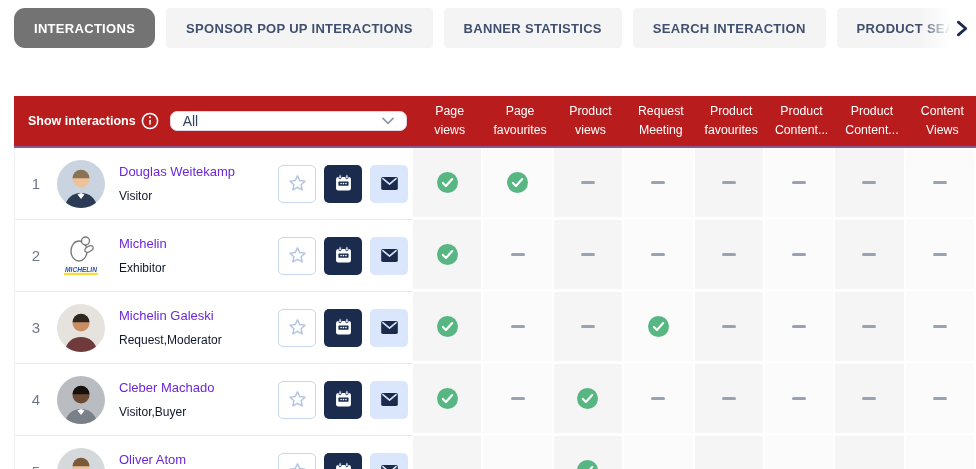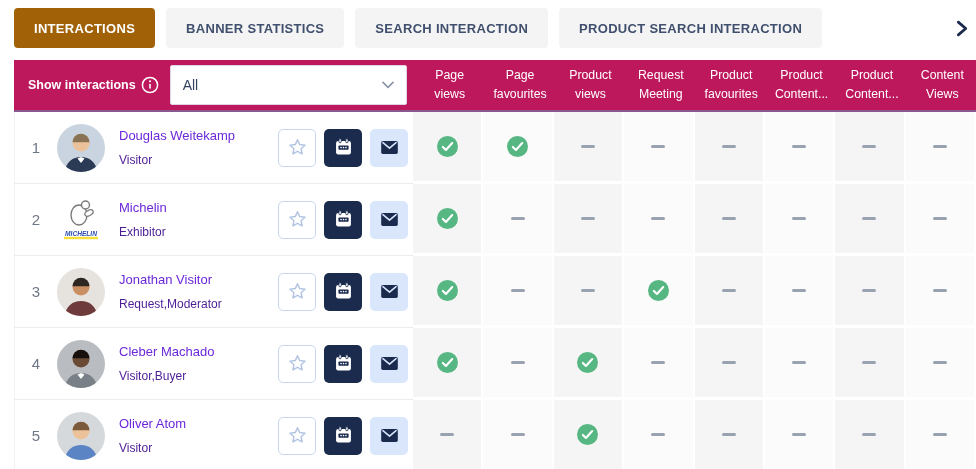--- a/index.html
+++ b/index.html
@@ -6,53 +6,53 @@
   html,body { width:976px; height:469px; overflow:hidden; background:#fff;
     font-family:"Liberation Sans", sans-serif; }
   .page { position:relative; width:976px; height:469px; background:#fff; }
 
   
   .tabbar { position:relative; display:flex; align-items:flex-start;
     padding:8px 0 0 14px; height:60px; white-space:nowrap; overflow:hidden; }
   .tab { display:inline-flex; align-items:center; height:40px; padding:0 20px;
     margin-right:11px; border-radius:4px; background:#f4f4f4; color:#3f4f6d;
     font-size:13px; font-weight:700; letter-spacing:.3px; cursor:pointer; flex:0 0 auto; }
-  .tab.active { background:#a16207; color:#fff; }
+  .tab.active { background:#737373; color:#fff;border-radius:11px; }
   .tab-overflow { position:absolute; right:0; top:8px; height:40px; width:56px;
     display:flex; align-items:center; justify-content:flex-end; padding-right:6px;
     background:linear-gradient(to right, rgba(255,255,255,0), #ffffff 55%); }
   .tab-overflow svg { display:block; cursor:pointer; }
 
   
   .panel { margin-left:14px; width:962px; }
 
   
-  .filter-bar { display:flex; height:52px; background:#be185d;
-    border-bottom:2px solid #8a5890; }
+  .filter-bar { display:flex; height:52px; background:#b91c1c;
+    border-bottom:2px solid #8a5890;margin-top:36px; }
   .filter-left { flex:0 0 399px; display:flex; align-items:center; padding-left:14px; }
   .filter-label { color:#fff; font-size:12.5px; font-weight:700; }
   .info-btn { margin-left:5px; display:flex; align-items:center; cursor:pointer; }
-  .dropdown { flex:1; margin:0 6px 0 11px; height:40px; background:#fff;
-    border-radius:2px; display:flex; align-items:center; padding:0 12px;
+  .dropdown { flex:1; margin:0 6px 0 11px; height:20px; background:#fff;
+    border-radius:7px; display:flex; align-items:center; padding:0 12px;
     cursor:pointer; border:1px solid #e2d3e4; }
   .dropdown .val { flex:1; color:#33425f; font-size:14px; }
   .hdr-cells { flex:1; display:flex; }
   .hdr-cell { flex:1 1 0; padding:5px 6px 5px 9px; display:flex; align-items:center;
     color:#fff; font-size:12.3px; line-height:1.55; font-weight:400;text-align:center; }
 
   
   .row { display:flex; height:72px; }
   .row-left { flex:0 0 399px; display:flex; align-items:center;
     border-bottom:1px solid #ececec; border-left:1px solid #f1f1f1; }
   .row-index { flex:0 0 42px; text-align:center; color:#6e7787; font-size:15px; }
   .avatar { flex:0 0 48px; width:48px; height:48px; }
   .avatar svg { display:block; }
   .row-who { margin-left:14px; min-width:0; }
   .row-name { color:#6d28d9; font-size:13px; line-height:1.2; }
-  .row-role { color:#4c1d95; font-size:12px; margin-top:10px; }
+  .row-role { color:#0f172a; font-size:12px; margin-top:10px; }
   .row-actions { margin-left:auto; margin-right:5px; display:flex; gap:8px; }
   .abtn { width:38px; height:38px; border-radius:5px; display:flex;
     align-items:center; justify-content:center; cursor:pointer; border:none; }
   .abtn.star { background:#fff; border:1px solid #c7d7ef; }
   .abtn.cal  { background:#1b2b4e; }
   .abtn.mail { background:#d9e6fb; }
 
   .row-grid { flex:1; display:flex; }
   .gcell { flex:1 1 0; display:flex; align-items:center; justify-content:center;
     border-right:2px solid #fff; border-bottom:3px solid #fff; }
@@ -60,20 +60,21 @@
   .gcell.even { background:#fbfbfc; }
   .dash { width:14px; height:3px; border-radius:2px; background:#98a2b0; }
 </style>
 </head>
 <body>
 
 <div class="page">
 
   <div class="tabbar" id="tabbar">
     <div class="tab active">INTERACTIONS</div>
+      <div class="tab">SPONSOR POP UP INTERACTIONS</div>
       <div class="tab">BANNER STATISTICS</div>
       <div class="tab">SEARCH INTERACTION</div>
       <div class="tab">PRODUCT SEARCH INTERACTION</div>
       <div class="tab-overflow">
       <svg width="17" height="17" viewBox="0 0 16 16">
         <path d="M5 2l7 6-7 6" stroke="#1b2b4e" stroke-width="2.6" fill="none" stroke-linecap="round" stroke-linejoin="round"></path>
       </svg>
     </div>
   </div>
 
@@ -273,21 +274,21 @@
                 </defs>
                 <g clip-path="url(#c1)">
                   <rect width="48" height="48" fill="#e6e3df"></rect>
                   <circle cx="24" cy="19" r="8.5" fill="#c98e62"></circle>
                   <path d="M15.5 18.2a8.5 8.5 0 0 1 17 0z" fill="#2e2620"></path>
                   <path d="M7 48q4-15 17-15t17 15z" fill="#6e3a3c"></path>
                 </g>
               </svg>
             </div>
             <div class="row-who">
-              <div class="row-name">Jonathan Visitor</div>
+              <div class="row-name">Michelin Galeski</div>
               <div class="row-role">Request,Moderator</div>
             </div>
             <div class="row-actions">
               <button class="abtn star">
                 <svg width="21" height="21" viewBox="0 0 24 24">
                   <path d="M12 3.2l2.6 5.5 6 .7-4.5 4.1 1.2 5.9-5.3-3-5.3 3 1.2-5.9L3.4 9.4l6-.7z" fill="none" stroke="#b3c5e3" stroke-width="1.7" stroke-linejoin="round"></path>
                 </svg>
               </button>
               <button class="abtn cal">
                 <svg width="21" height="21" viewBox="0 0 24 24">

